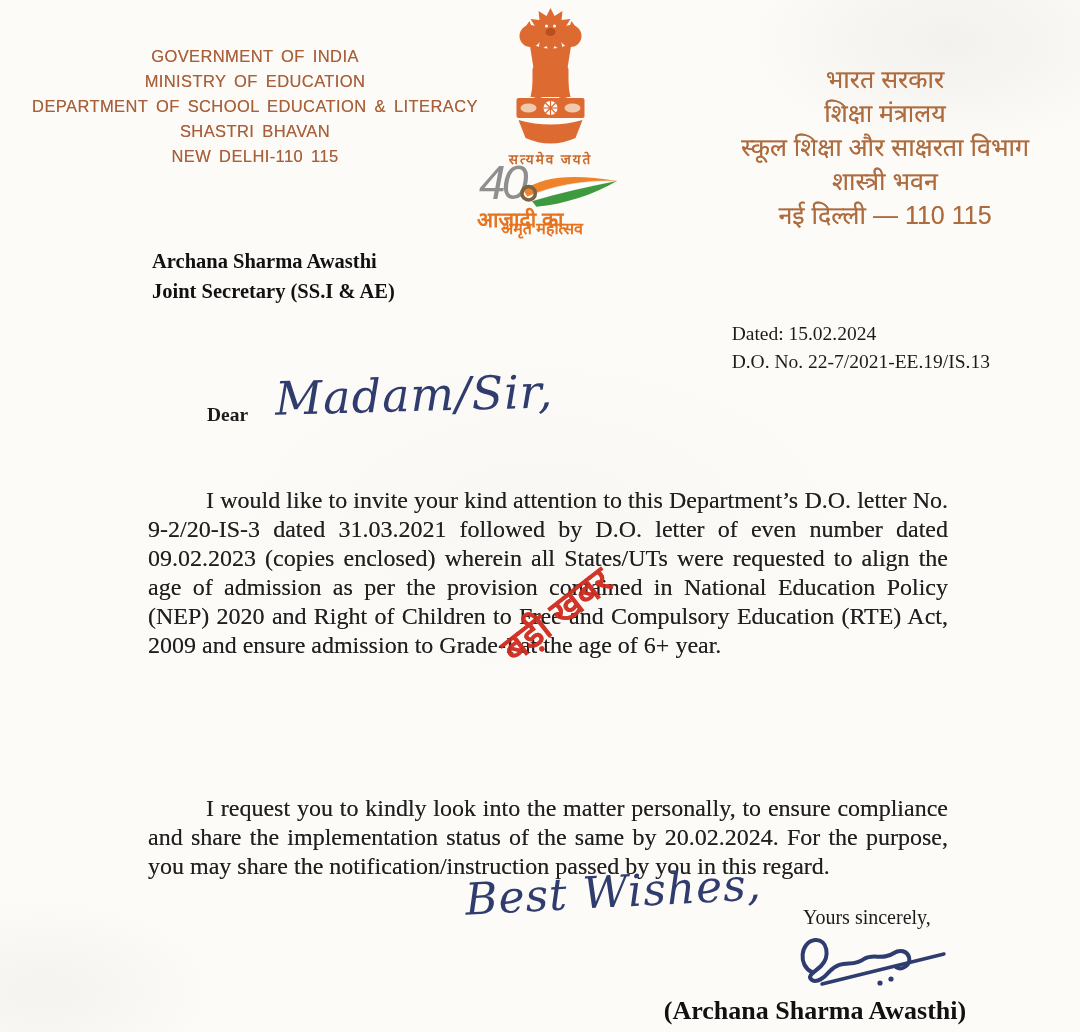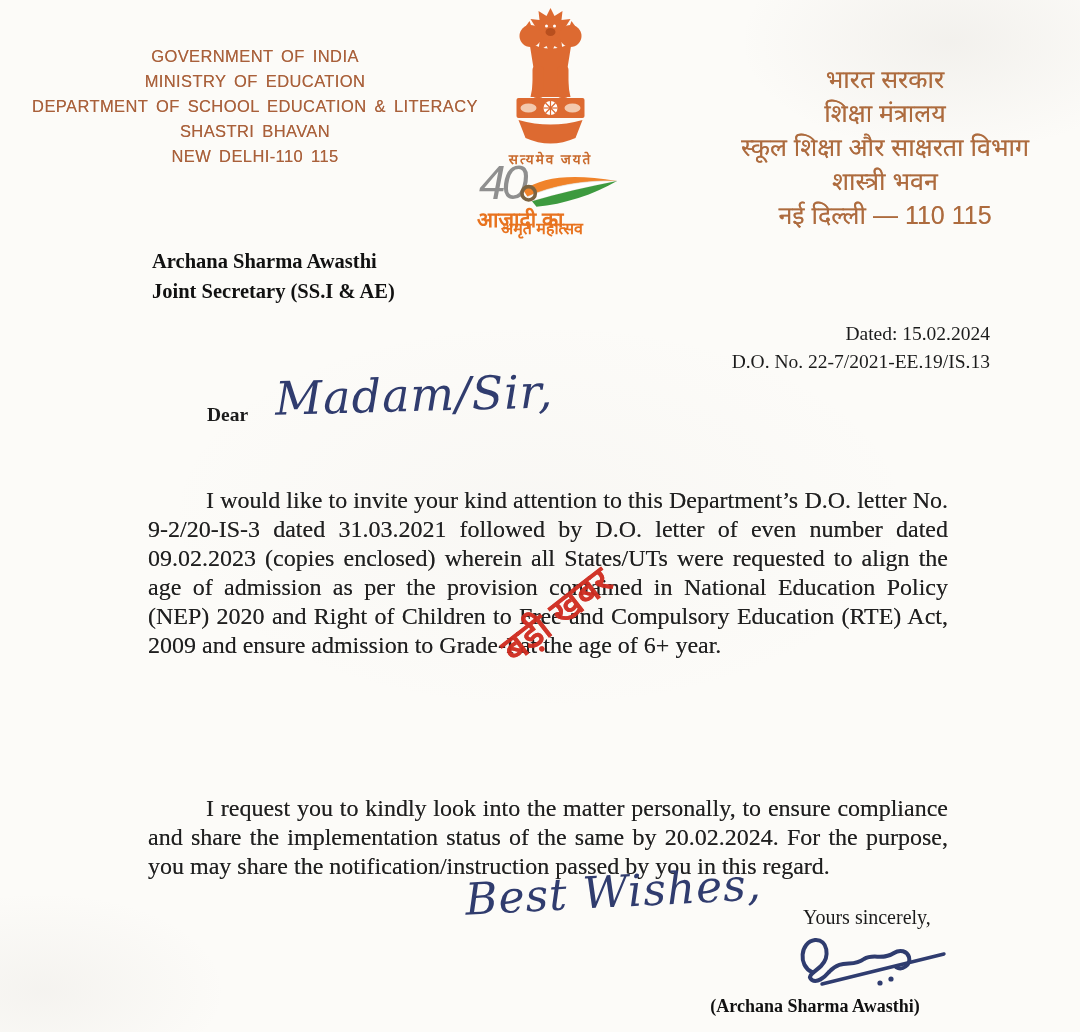--- a/index.html
+++ b/index.html
@@ -36,41 +36,41 @@
   .logo75 .num{position:absolute;left:4px;top:-4px;font-family:"Liberation Sans", sans-serif;
     font-style:italic;font-size:48px;color:#8f8f8f;letter-spacing:-4px;line-height:48px;}
   .logo75 .flag{position:absolute;left:40px;top:8px;}
   .logo75 .l1{position:absolute;left:2px;top:42px;font-size:21px;font-weight:bold;color:#e8731f;
     font-family:Liberation Sans, sans-serif;}
   .logo75 .l2{position:absolute;left:26px;top:54px;font-size:16px;font-weight:bold;color:#e8731f;
     font-family:"Liberation Sans", sans-serif;}
   
   .sender{left:152px;top:246px;font-weight:bold;font-size:20.5px;line-height:30px;color:#111;}
   
-  .ref{right:90px;top:320px;text-align:right;font-size:19.5px;line-height:28px;color:#1b1b1b;}
+  .ref{right:90px;top:320px;text-align:left;font-size:19.5px;line-height:28px;color:#1b1b1b;}
   
   .dear{left:207px;top:404px;font-size:19.5px;font-weight:bold;color:#1b1b1b;}
   .hand{font-family:"DejaVu Serif", serif;font-style:italic;color:#303c6e;}
   .madam{left:275px;top:368px;font-size:46px;transform:rotate(-1.5deg);letter-spacing:1px;}
   
   .para{left:148px;width:800px;font-size:24px;line-height:29px;text-align:justify;
     text-indent:58px;color:#1f1f1f;text-shadow:0 0 .5px rgba(0,0,0,.55);}
   .p1{top:486px;}
   .p2{top:687px;}
   .p3{top:794px;}
   
   .watermark{left:448px;top:588px;width:215px;text-align:center;font-size:37px;font-weight:bold;
     font-family:"Liberation Sans", sans-serif;color:#cf2b1f;transform:rotate(-38deg);
     text-shadow:0 0 .6px rgba(207,43,31,.8);opacity:.95;}
   
   .bestwishes{left:465px;top:866px;font-size:44px;transform:rotate(-3deg);letter-spacing:1px;}
   .yours{left:803px;top:906px;font-size:20px;color:#1b1b1b;}
   .sig{left:792px;top:930px;}
   .signatory{left:650px;top:996px;width:330px;text-align:center;font-weight:bold;
-    font-size:18px;color:#111;}
+    font-size:26px;color:#111;}
 </style>
 </head>
 <body>
 
 <div class="page">
 
   <div class="abs lh-en">
     <div>GOVERNMENT OF INDIA</div>
     <div>MINISTRY OF EDUCATION</div>
     <div>DEPARTMENT OF SCHOOL EDUCATION &amp; LITERACY</div>

